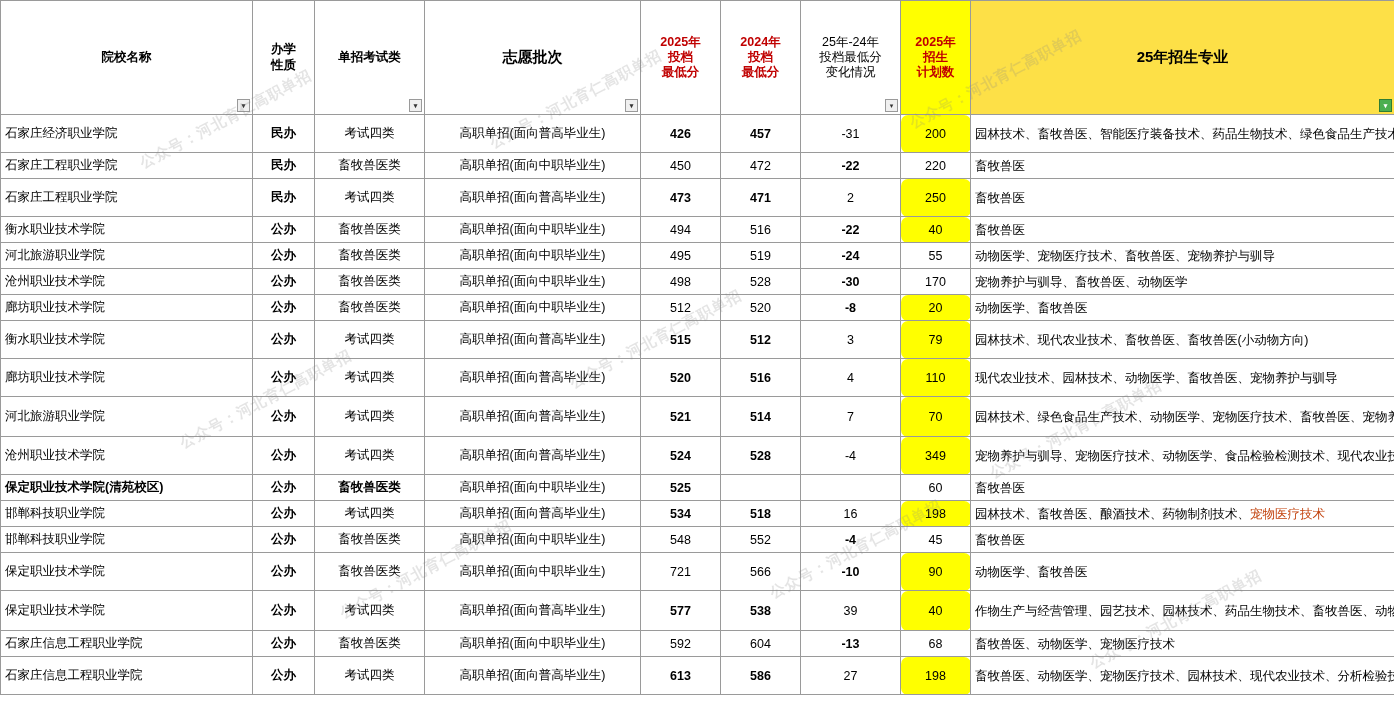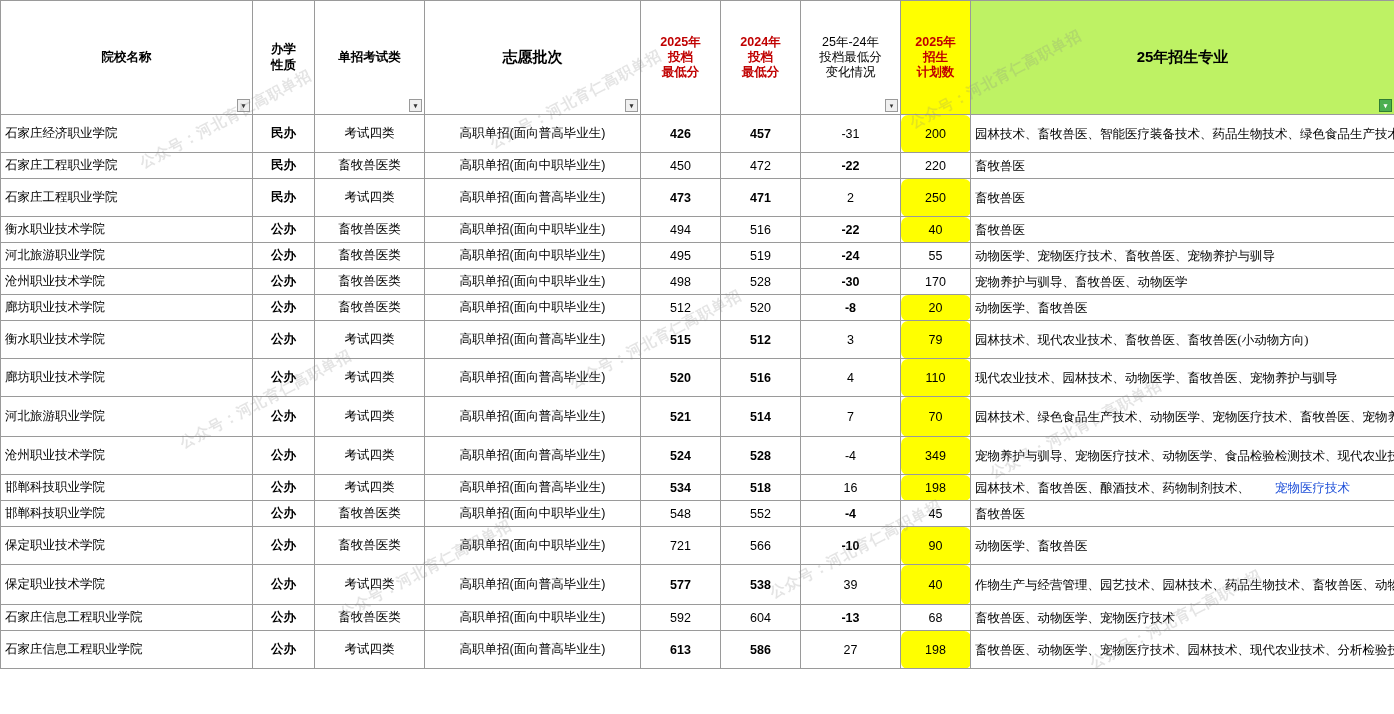--- a/index.html
+++ b/index.html
@@ -32,49 +32,49 @@
   
   thead th {
     height: 114px;
     font-weight: bold;
     text-align: center;
     position: relative;
     font-size: 14px;
   }
   thead th.hd-red { color: #c00000; }
   thead th.hd-yellow { background: #ffff00; color: #c00000; }
-  thead th.hd-major { background: #bef264; color: #000; font-size: 15px; }
+  thead th.hd-major { background: #fde047; color: #000; font-size: 15px; }
   .filter-btn {
     position: absolute;
     right: 2px; bottom: 2px;
     width: 13px; height: 13px;
     background: #f0f0f0;
     border: 1px solid #9a9a9a;
     display: flex; align-items: center; justify-content: center;
     font-size: 7px;
     line-height: 1;
     color: #333;
   }
   .filter-btn.green { background: #4caf50; color: #fff; border-color: #2f7d32; }
   .hd-lines { line-height: 1.22; }
 
   tbody td { height: 26px; }
   tbody tr.tall td { height: 38px; }
   tbody tr.tall2 td { height: 40px; }
 
   td.c { text-align: center; }
-  td.l { text-align: left; font-family: Liberation Serif, serif; }
+  td.l { text-align: left; }
   .b { font-weight: bold; }
   .blue { color: #0000cc; }
   .red { color: #ff0000; }
   .green { color: #008000; font-weight: bold; margin-top: 8px; }
   .darkred { color: #c00000; font-weight: bold; }
   .yel { background: #ffff00; border-radius: 7px; }
   .major { font-size: 12px; line-height: 1.28; white-space: normal; }
-  .major .hl { color: #1d4ed8; margin-left: 25px; }
+  .major .hl { color: #c2410c; }
   .name-hl { color: #ff0000; font-weight: bold; }
 
   
   .wm {
     position: absolute;
     color: rgba(130,130,130,0.22);
     font-size: 15px;
     font-weight: bold;
     transform: rotate(-28deg);
     white-space: nowrap;
@@ -260,20 +260,31 @@
           <td class="c b blue">公办</td>
           <td class="c">考试四类</td>
           <td class="c">高职单招(面向普高毕业生)</td>
           <td class="c b">524</td>
           <td class="c b">528</td>
           <td class="c red">-4</td>
           <td class="c yel">349</td>
           <td class="l major">宠物养护与驯导、宠物医疗技术、动物医学、食品检验检测技术、现代农业技术、现代农业技术(生物发酵方向)、畜牧兽医、药品生产技术</td>
         </tr>
         <tr>
+          <td class="l name-hl">保定职业技术学院(清苑校区)</td>
+          <td class="c b blue">公办</td>
+          <td class="c name-hl">畜牧兽医类</td>
+          <td class="c">高职单招(面向中职毕业生)</td>
+          <td class="c darkred">525</td>
+          <td class="c"></td>
+          <td class="c"></td>
+          <td class="c">60</td>
+          <td class="l major">畜牧兽医</td>
+        </tr>
+        <tr>
           <td class="l">邯郸科技职业学院</td>
           <td class="c b blue">公办</td>
           <td class="c">考试四类</td>
           <td class="c">高职单招(面向普高毕业生)</td>
           <td class="c b">534</td>
           <td class="c b">518</td>
           <td class="c red">16</td>
           <td class="c yel">198</td>
           <td class="l major">园林技术、畜牧兽医、酿酒技术、药物制剂技术、<span class="hl">宠物医疗技术</span></td>
         </tr>

